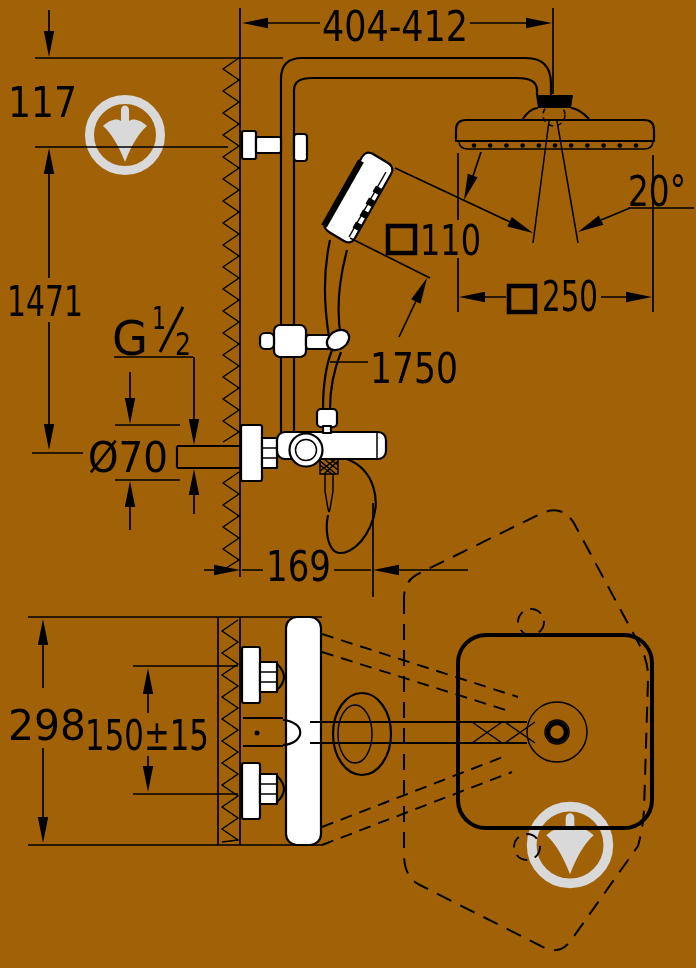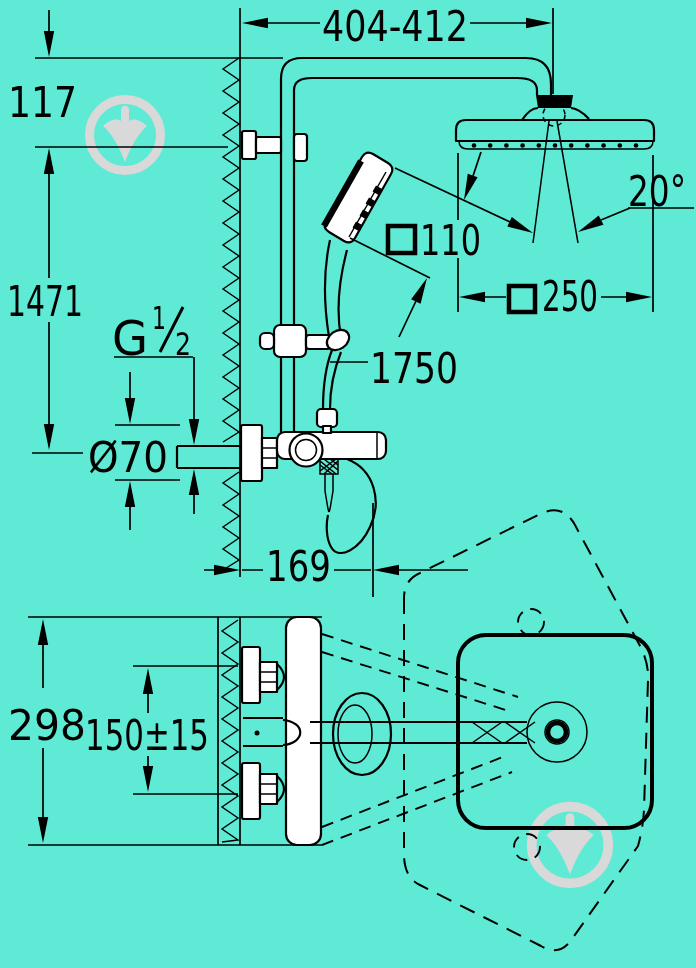--- a/index.html
+++ b/index.html
@@ -1,16 +1,16 @@
 <!DOCTYPE html>
 <html><head>
 <meta charset="utf-8">
 <style>
   html,body{margin:0;padding:0;background:#fff;}
-  .stage{position:relative;width:696px;height:968px;background:#5eead4;overflow:hidden;
+  .stage{position:relative;width:696px;height:968px;background:#a16207;overflow:hidden;
          font-family:"DejaVu Sans",sans-serif;text-align:right;}
   svg{display:block;}
   .dim-text{font-family:"DejaVu Sans",sans-serif;font-size:42px;fill:#000;}
   .dim-text-sm{font-family:"DejaVu Sans",sans-serif;font-size:32px;fill:#000;}
   .dim-text-g{font-family:"DejaVu Sans",sans-serif;font-size:48px;fill:#000;}
   .ln{stroke:#000;stroke-width:1.7;fill:none;stroke-linecap:butt;}
   .fx{stroke:#000;stroke-width:2.2;fill:none;stroke-linejoin:round;}
   .fxw{stroke:#000;stroke-width:2.2;fill:#fff;stroke-linejoin:round;}
   .thin{stroke:#000;stroke-width:1.5;fill:none;}
   .dash{stroke:#000;stroke-width:2;fill:none;stroke-dasharray:16 10;stroke-linejoin:round;}

